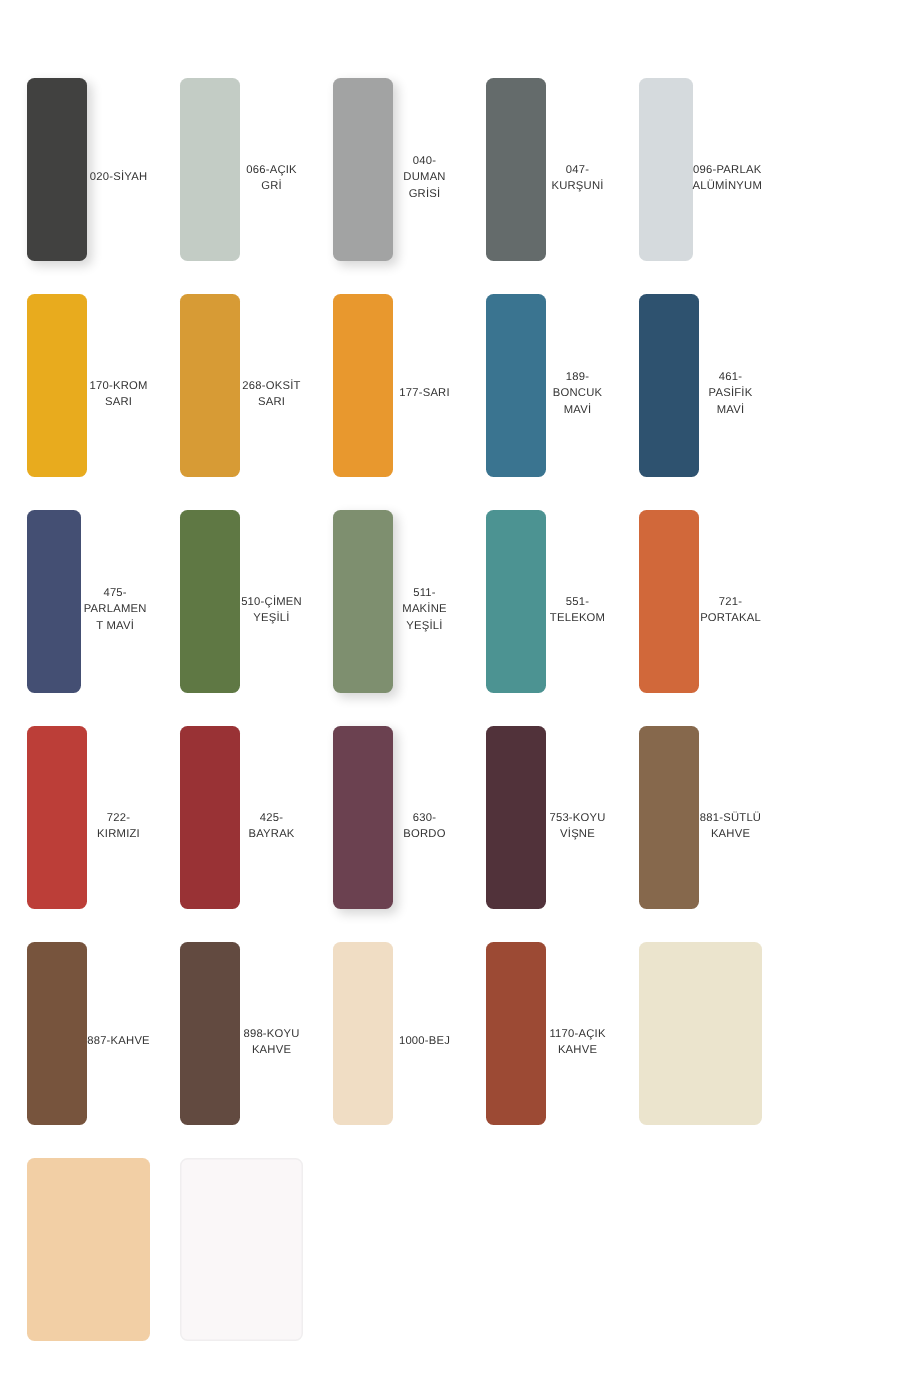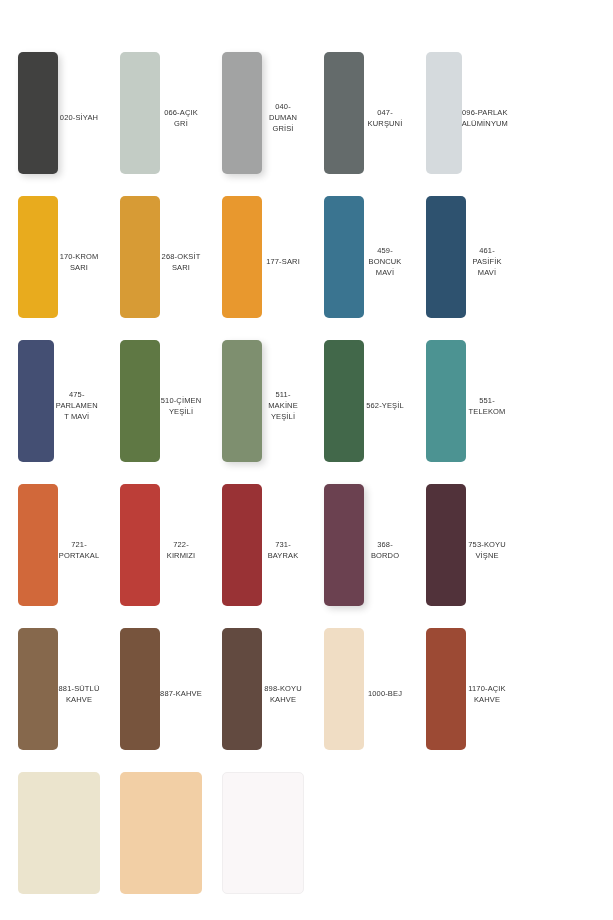--- a/index.html
+++ b/index.html
@@ -98,61 +98,57 @@
       <div class="swatch-cell">
         <div class="swatch-chip" style="background-color: rgb(215, 155, 53);"></div>
         <div class="swatch-label">268-OKSİT SARI</div>
       </div>
       <div class="swatch-cell">
         <div class="swatch-chip" style="background-color: rgb(232, 152, 46);"></div>
         <div class="swatch-label">177-SARI</div>
       </div>
       <div class="swatch-cell">
         <div class="swatch-chip" style="background-color: rgb(58, 116, 144);"></div>
-        <div class="swatch-label">459-BONCUK MAVİ</div>
+        <div class="swatch-label">189-BONCUK MAVİ</div>
       </div>
       <div class="swatch-cell">
         <div class="swatch-chip" style="background-color: rgb(46, 82, 111);"></div>
         <div class="swatch-label">461-PASİFİK MAVİ</div>
       </div>
       <div class="swatch-cell">
         <div class="swatch-chip" style="background-color: rgb(68, 79, 115);"></div>
         <div class="swatch-label">475-PARLAMENT MAVİ</div>
       </div>
       <div class="swatch-cell">
         <div class="swatch-chip" style="background-color: rgb(95, 120, 68);"></div>
         <div class="swatch-label">510-ÇİMEN YEŞİLİ</div>
       </div>
       <div class="swatch-cell has-shadow">
         <div class="swatch-chip" style="background-color: rgb(126, 143, 111);"></div>
         <div class="swatch-label">511-MAKİNE YEŞİLİ</div>
       </div>
       <div class="swatch-cell">
-        <div class="swatch-chip" style="background-color: rgb(66, 104, 74);"></div>
-        <div class="swatch-label">562-YEŞİL</div>
-      </div>
-      <div class="swatch-cell">
         <div class="swatch-chip" style="background-color: rgb(76, 147, 146);"></div>
         <div class="swatch-label">551-TELEKOM</div>
       </div>
       <div class="swatch-cell">
         <div class="swatch-chip" style="background-color: rgb(209, 104, 58);"></div>
         <div class="swatch-label">721-PORTAKAL</div>
       </div>
       <div class="swatch-cell">
         <div class="swatch-chip" style="background-color: rgb(188, 62, 56);"></div>
         <div class="swatch-label">722-KIRMIZI</div>
       </div>
       <div class="swatch-cell">
         <div class="swatch-chip" style="background-color: rgb(153, 50, 53);"></div>
-        <div class="swatch-label">731-BAYRAK</div>
+        <div class="swatch-label">425-BAYRAK</div>
       </div>
       <div class="swatch-cell has-shadow">
         <div class="swatch-chip" style="background-color: rgb(107, 65, 80);"></div>
-        <div class="swatch-label">368-BORDO</div>
+        <div class="swatch-label">630-BORDO</div>
       </div>
       <div class="swatch-cell">
         <div class="swatch-chip" style="background-color: rgb(81, 50, 58);"></div>
         <div class="swatch-label">753-KOYU VİŞNE</div>
       </div>
       <div class="swatch-cell">
         <div class="swatch-chip" style="background-color: rgb(134, 104, 76);"></div>
         <div class="swatch-label">881-SÜTLÜ KAHVE</div>
       </div>
       <div class="swatch-cell">

